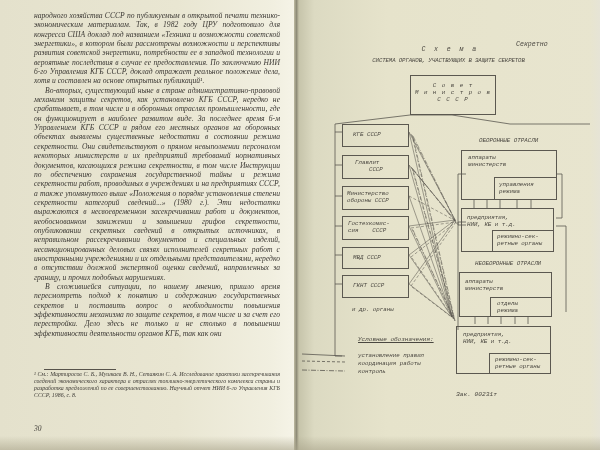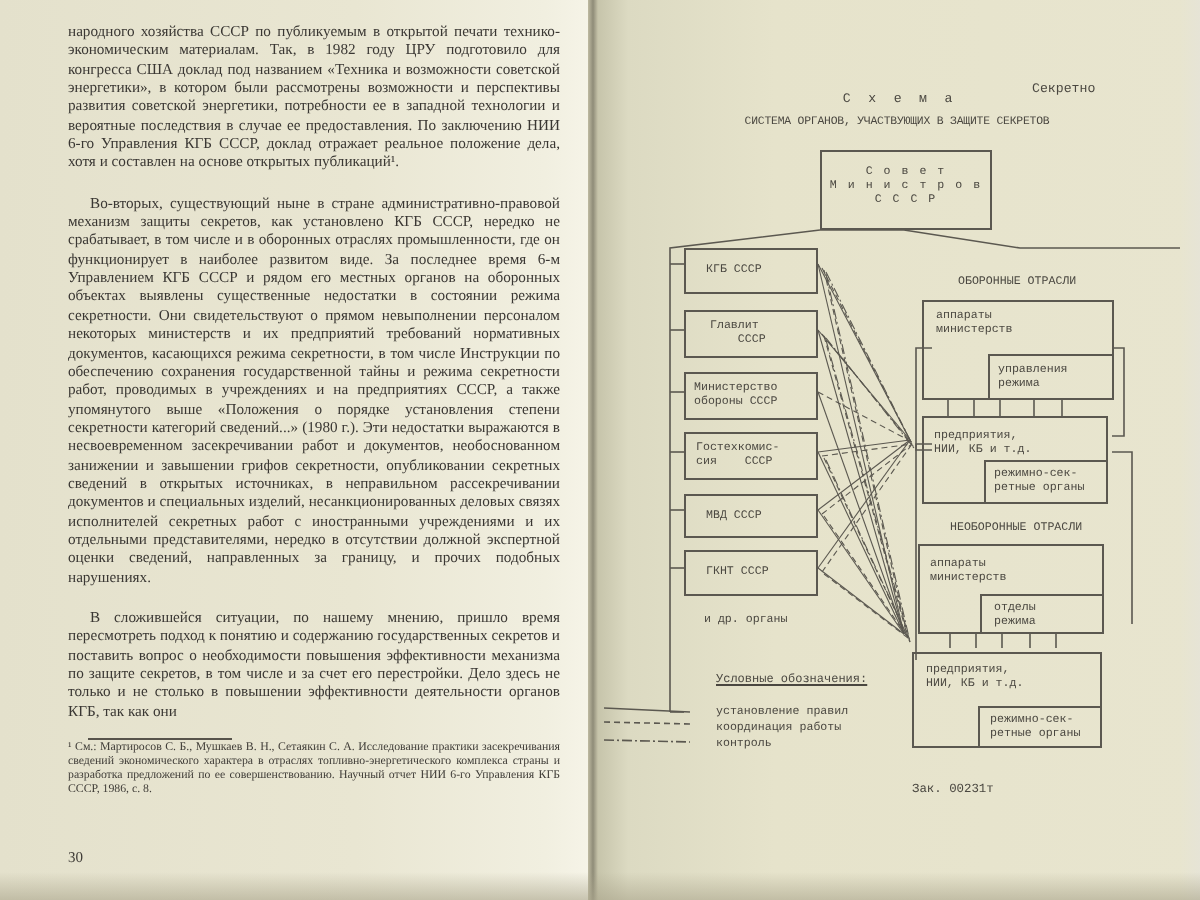--- a/index.html
+++ b/index.html
@@ -1,26 +1,26 @@
 <!DOCTYPE html>
 <html><head>
 <meta charset="utf-8">
 <style>
   html,body{margin:0;padding:0;}
   body{width:600px;height:450px;overflow:hidden;background:#c9c4a8;position:relative;font-family:"Liberation Serif",serif;}
-  .spread{position:absolute;left:0;top:0;width:600px;height:450px;}
+  .spread{position:absolute;left:0;top:0;width:600px;height:450px;font-style:italic;}
   .page-left{position:absolute;left:0;top:0;width:296px;height:450px;background:linear-gradient(90deg,#e4e1cc 0%,#e9e6d2 60%,#f1efe0 92%,#f6f4e8 100%);}
   .page-right{position:absolute;left:296px;top:0;width:304px;height:450px;background:linear-gradient(90deg,#c2c0a6 0%,#dcdac2 6%,#e6e3cb 30%,#e8e5cf 100%);}
   .gutter{position:absolute;left:294px;top:0;width:5px;height:450px;background:linear-gradient(90deg,#bfbba2,#8f8c78,#c7c4aa);}
   .bottom-shadow{position:absolute;left:0;top:436px;width:600px;height:14px;background:linear-gradient(180deg,rgba(190,185,160,0),rgba(170,165,140,.6));}
   .right-edge{position:absolute;right:0;top:0;width:10px;height:450px;background:linear-gradient(90deg,rgba(210,205,180,0),rgba(230,228,215,.9));}
   .text-block{position:absolute;left:34px;top:11px;width:246px;color:#3a3733;font-size:7.6px;line-height:9.35px;text-align:justify;}
   .text-block p{margin:0;text-indent:0;}
   .text-block p.ind{text-indent:11px;}
-  .text-block p+p{margin-top:11px;}
+  .text-block p+p{margin-top:0;}
   .footnote-rule{position:absolute;left:44px;top:369px;width:72px;border-top:0.8px solid #57534b;}
   .footnote{position:absolute;left:34px;top:371px;width:246px;color:#3f3c37;font-size:5.9px;line-height:7.1px;text-align:justify;}
   .page-number{position:absolute;left:34px;top:424px;color:#3f3c37;font-size:7.5px;}
   
   .tw{font-family:"Liberation Mono",monospace;color:#4a4740;}
   .stamp{position:absolute;left:516px;top:41px;font-size:6.6px;}
   .schema-title{position:absolute;left:380px;top:46px;width:140px;text-align:center;font-size:6.6px;letter-spacing:2.4px;}
   .schema-subtitle{position:absolute;left:346px;top:57px;width:205px;text-align:center;font-size:5.7px;letter-spacing:-0.1px;}
   .box{position:absolute;border:0.9px solid #5b5850;box-sizing:border-box;}
   .lbl{position:absolute;font-size:5.8px;line-height:6.8px;color:#4a4740;white-space:pre;}

